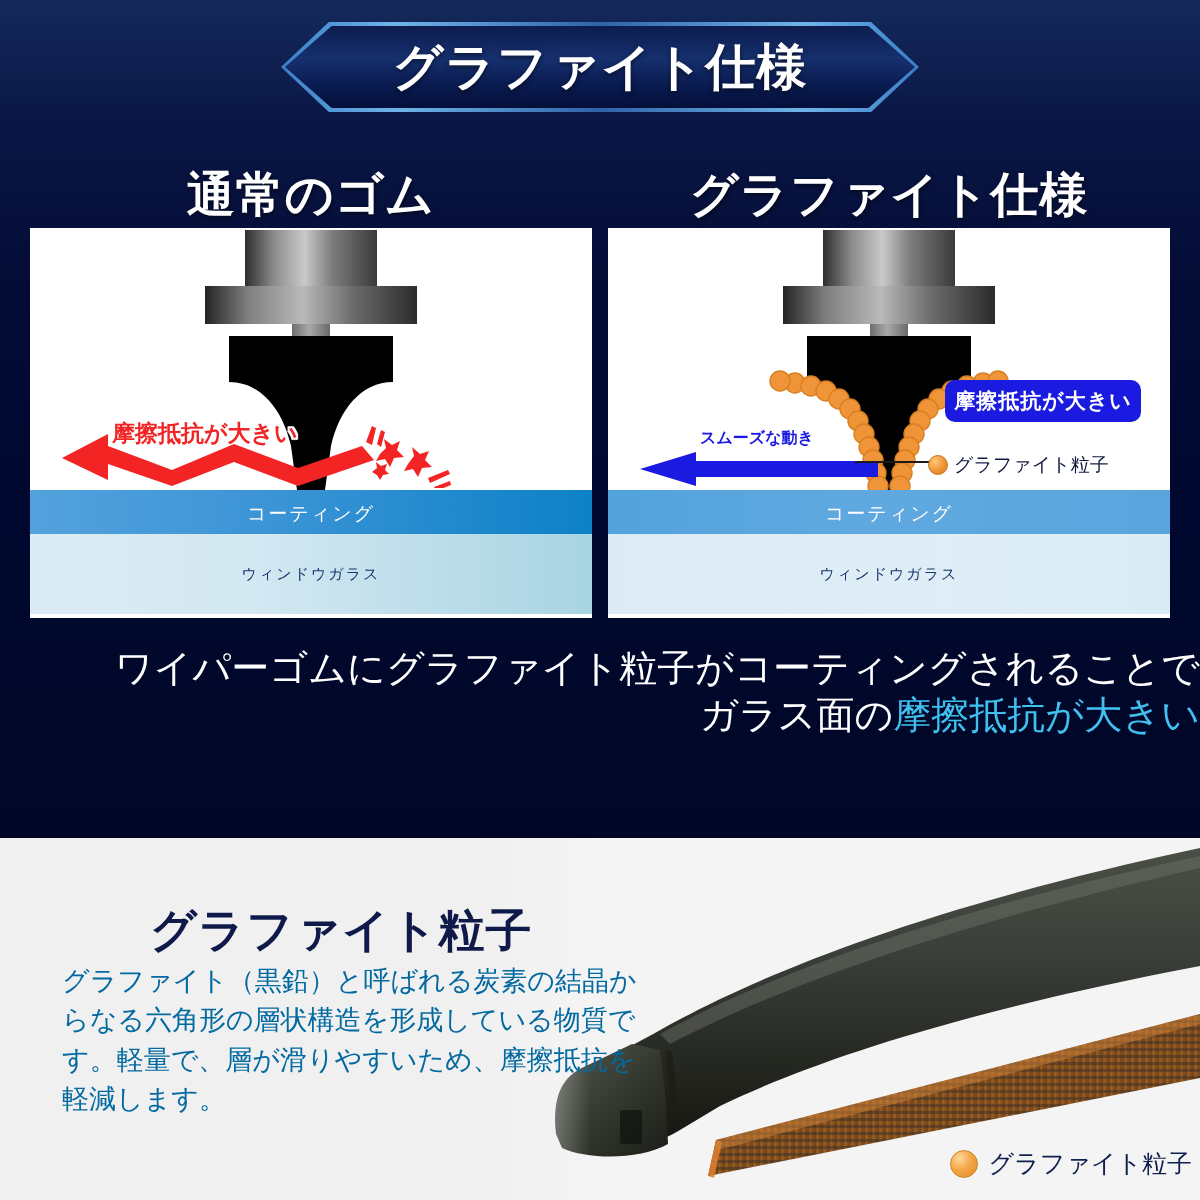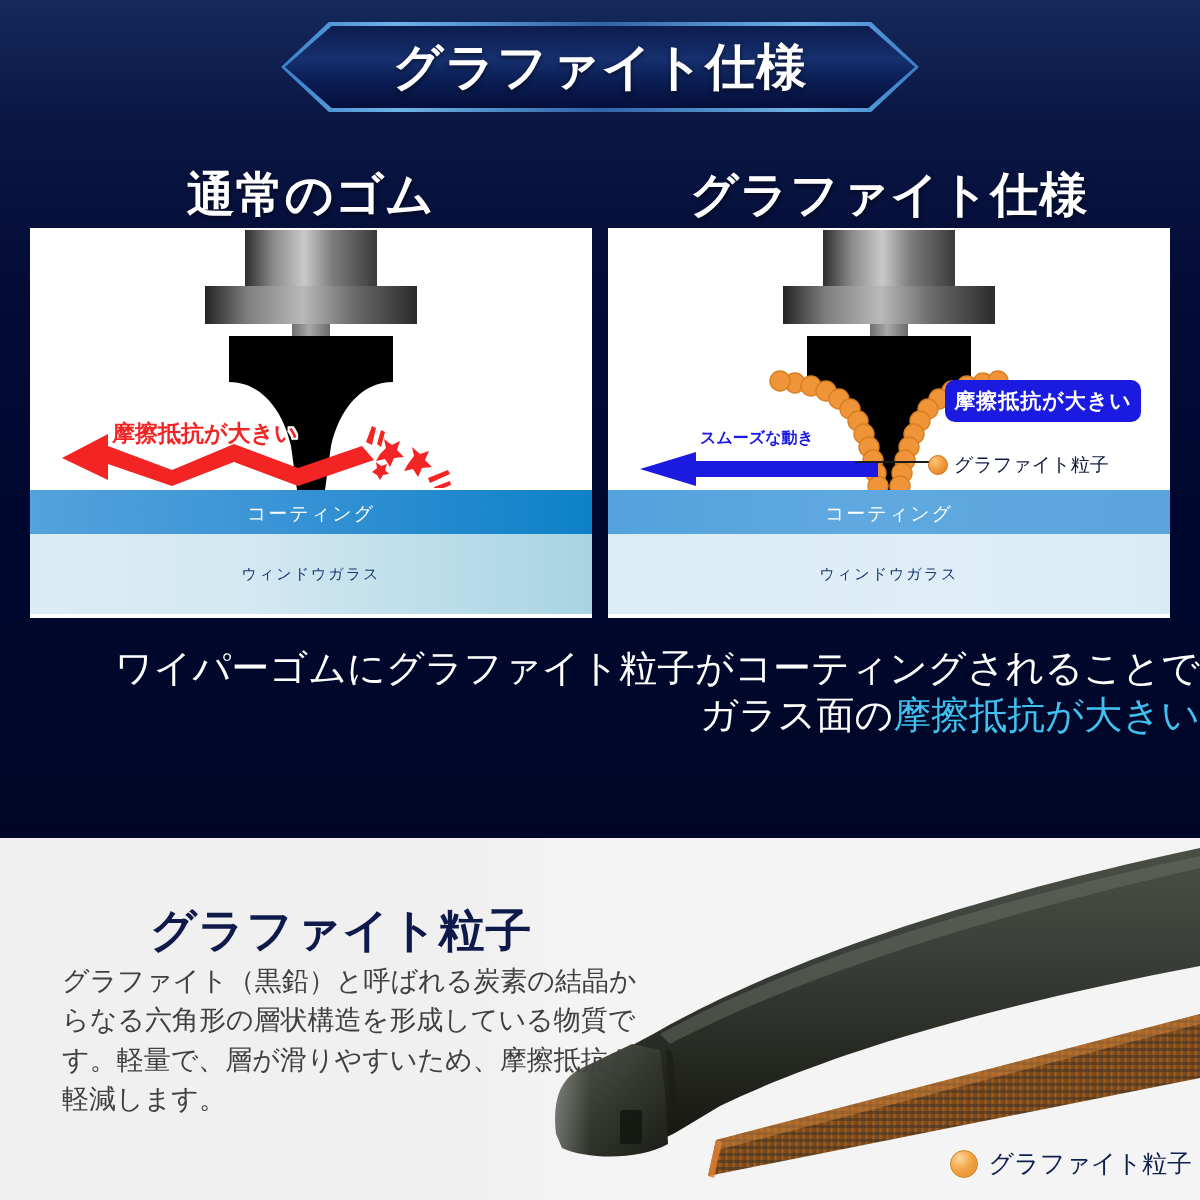--- a/index.html
+++ b/index.html
@@ -143,21 +143,21 @@
   
   .bottom-section{
     position:absolute;left:0;top:838px;width:1200px;height:362px;background:#f0f0f0;
   }
   .bottom-title{
     position:absolute;left:150px;top:62px;font-size:46px;font-weight:bold;color:#0f1a4a;
     letter-spacing:1px;
   }
   .bottom-text{
     position:absolute;left:62px;top:124px;width:580px;
-    font-size:27px;color:#404040;line-height:1.46;letter-spacing:0px;
+    font-size:27px;color:#0369a1;line-height:1.46;letter-spacing:0px;
   }
 
   
   .photo{position:absolute;left:470px;top:0px;width:730px;height:362px;overflow:hidden;}
   .legend{
     position:absolute;right:8px;bottom:20px;display:flex;align-items:center;gap:10px;
     font-size:25px;color:#10204e;white-space:nowrap;
   }
   .legend .dot{
     width:26px;height:26px;border-radius:50%;

